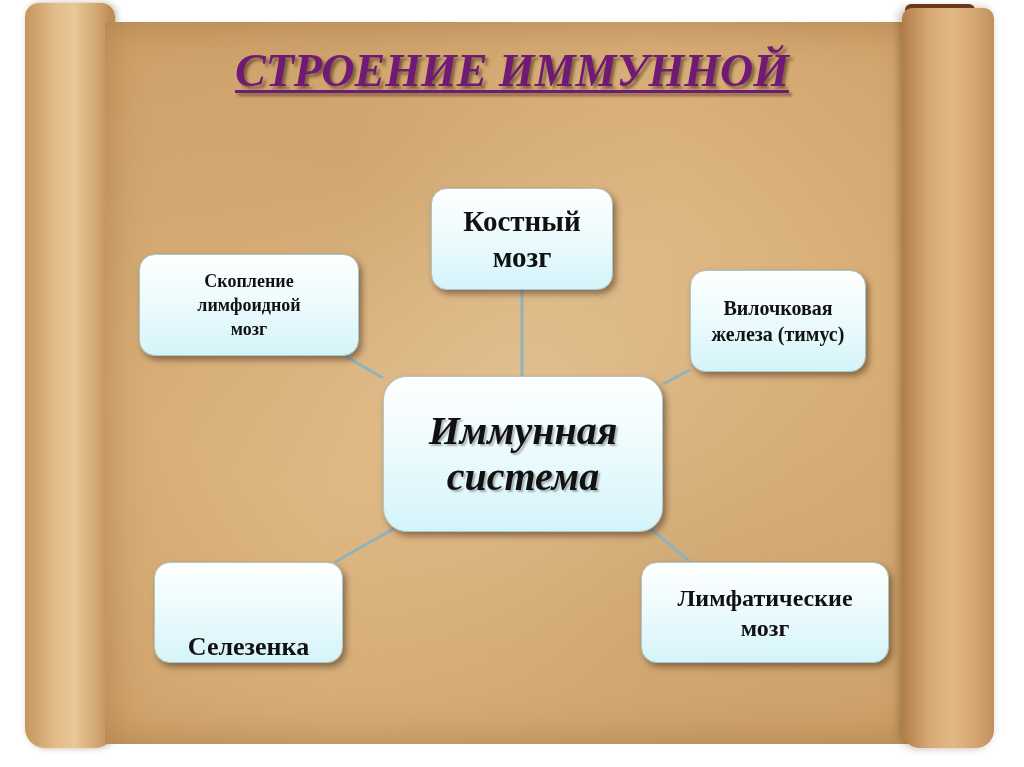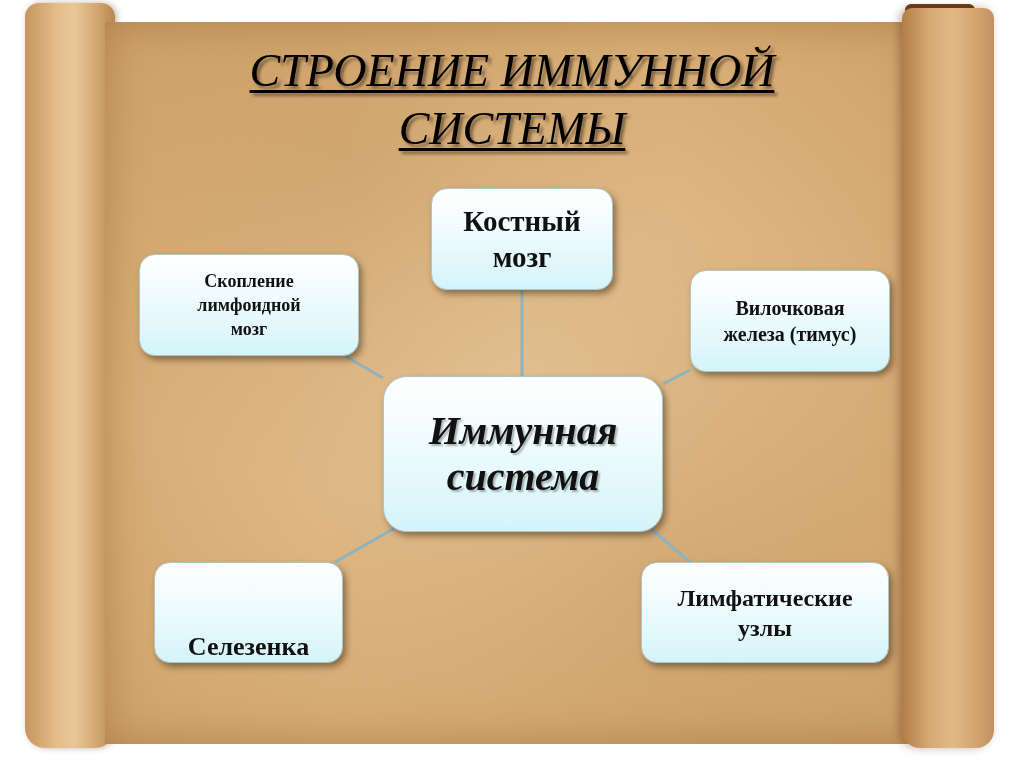--- a/index.html
+++ b/index.html
@@ -27,55 +27,54 @@
       border-radius: 10px 10px 18px 18px;
       background: linear-gradient(90deg, #b17d48 0%, #d7a973 30%, #e2b985 55%, #d4a56f 80%, #c29060 100%);
       box-shadow: -3px 0 8px rgba(90,50,15,0.35);
     }
     .roll-right-cap {
       position: absolute; left: 905px; top: 4px; width: 70px; height: 12px;
       border-radius: 6px; background: #6e3a1e;
     }
     .title {
       position: absolute; left: 0; top: 42px; width: 1024px; text-align: center;
-      font-style: italic; font-weight: normal; font-size: 46px; line-height: 58px;
-      color: #000000; text-decoration: underline; text-decoration-thickness: 3px;
+      font-style: italic; font-weight: bold; font-size: 46px; line-height: 58px;
+      color: #701a75; text-decoration: underline; text-decoration-thickness: 3px;
       text-underline-offset: 4px;
       text-shadow: 3px 3px 3px rgba(60,40,20,0.55);
     }
     .title div { margin: 0; }
     svg.connectors { position: absolute; left: 0; top: 0; }
     .node {
       position: absolute; box-sizing: border-box;
       display: flex; align-items: center; justify-content: center; text-align: center;
       border-radius: 16px;
       background: linear-gradient(180deg, #ffffff 0%, #eefbfd 45%, #d4f4fa 100%);
       border: 1px solid #a9c8cc;
       box-shadow: 3px 4px 6px rgba(70,50,30,0.55);
       font-weight: bold; color: #111;
     }
     .node span { white-space: pre-line; }
     .n-center { left: 383px; top: 376px; width: 280px; height: 156px; border-radius: 24px; font-size: 40px; line-height: 46px; text-shadow: 2px 2px 2px rgba(0,0,0,0.3); font-style: italic; }
     .n-bone { left: 431px; top: 188px; width: 182px; height: 102px; font-size: 29px; line-height: 36px; }
     .n-lymph { left: 139px; top: 254px; width: 220px; height: 102px; font-size: 18px; line-height: 24px; }
-    .n-thymus { left: 690px; top: 270px; width: 200px; height: 102px; font-size: 20px; line-height: 26px; }
+    .n-thymus { left: 690px; top: 270px; width: 176px; height: 102px; font-size: 20px; line-height: 26px; }
     .n-spleen { left: 154px; top: 562px; width: 189px; height: 101px; font-size: 26px; align-items: flex-end; }
     .n-nodes { left: 641px; top: 562px; width: 248px; height: 101px; font-size: 24px; line-height: 30px; }
   </style>
 </head>
 <body>
 
 <div class="roll-left"></div>
 <div class="scroll-sheet"></div>
 <div class="roll-right-cap"></div>
 <div class="roll-right"></div>
 
 <div class="title">
   <div>СТРОЕНИЕ ИММУННОЙ</div>
-  <div>СИСТЕМЫ</div>
 </div>
 
 <svg class="connectors" width="1024" height="767">
   <g stroke="#8fb3bd" stroke-width="3" fill="none">
     <line x1="522" y1="290" x2="522" y2="376"></line>
     <line x1="345" y1="356" x2="383" y2="378"></line>
     <line x1="663" y1="384" x2="690" y2="370"></line>
     <line x1="395" y1="528" x2="335" y2="562"></line>
     <line x1="650" y1="528" x2="690" y2="562"></line>
   </g>
@@ -96,14 +95,14 @@
 </div>
 <div class="node n-center">
   <span>Иммунная
 система</span>
 </div>
 <div class="node n-spleen">
   <span>Селезенка</span>
 </div>
 <div class="node n-nodes">
   <span>Лимфатические
-узлы</span>
+мозг</span>
 </div>
 
 </body></html>

